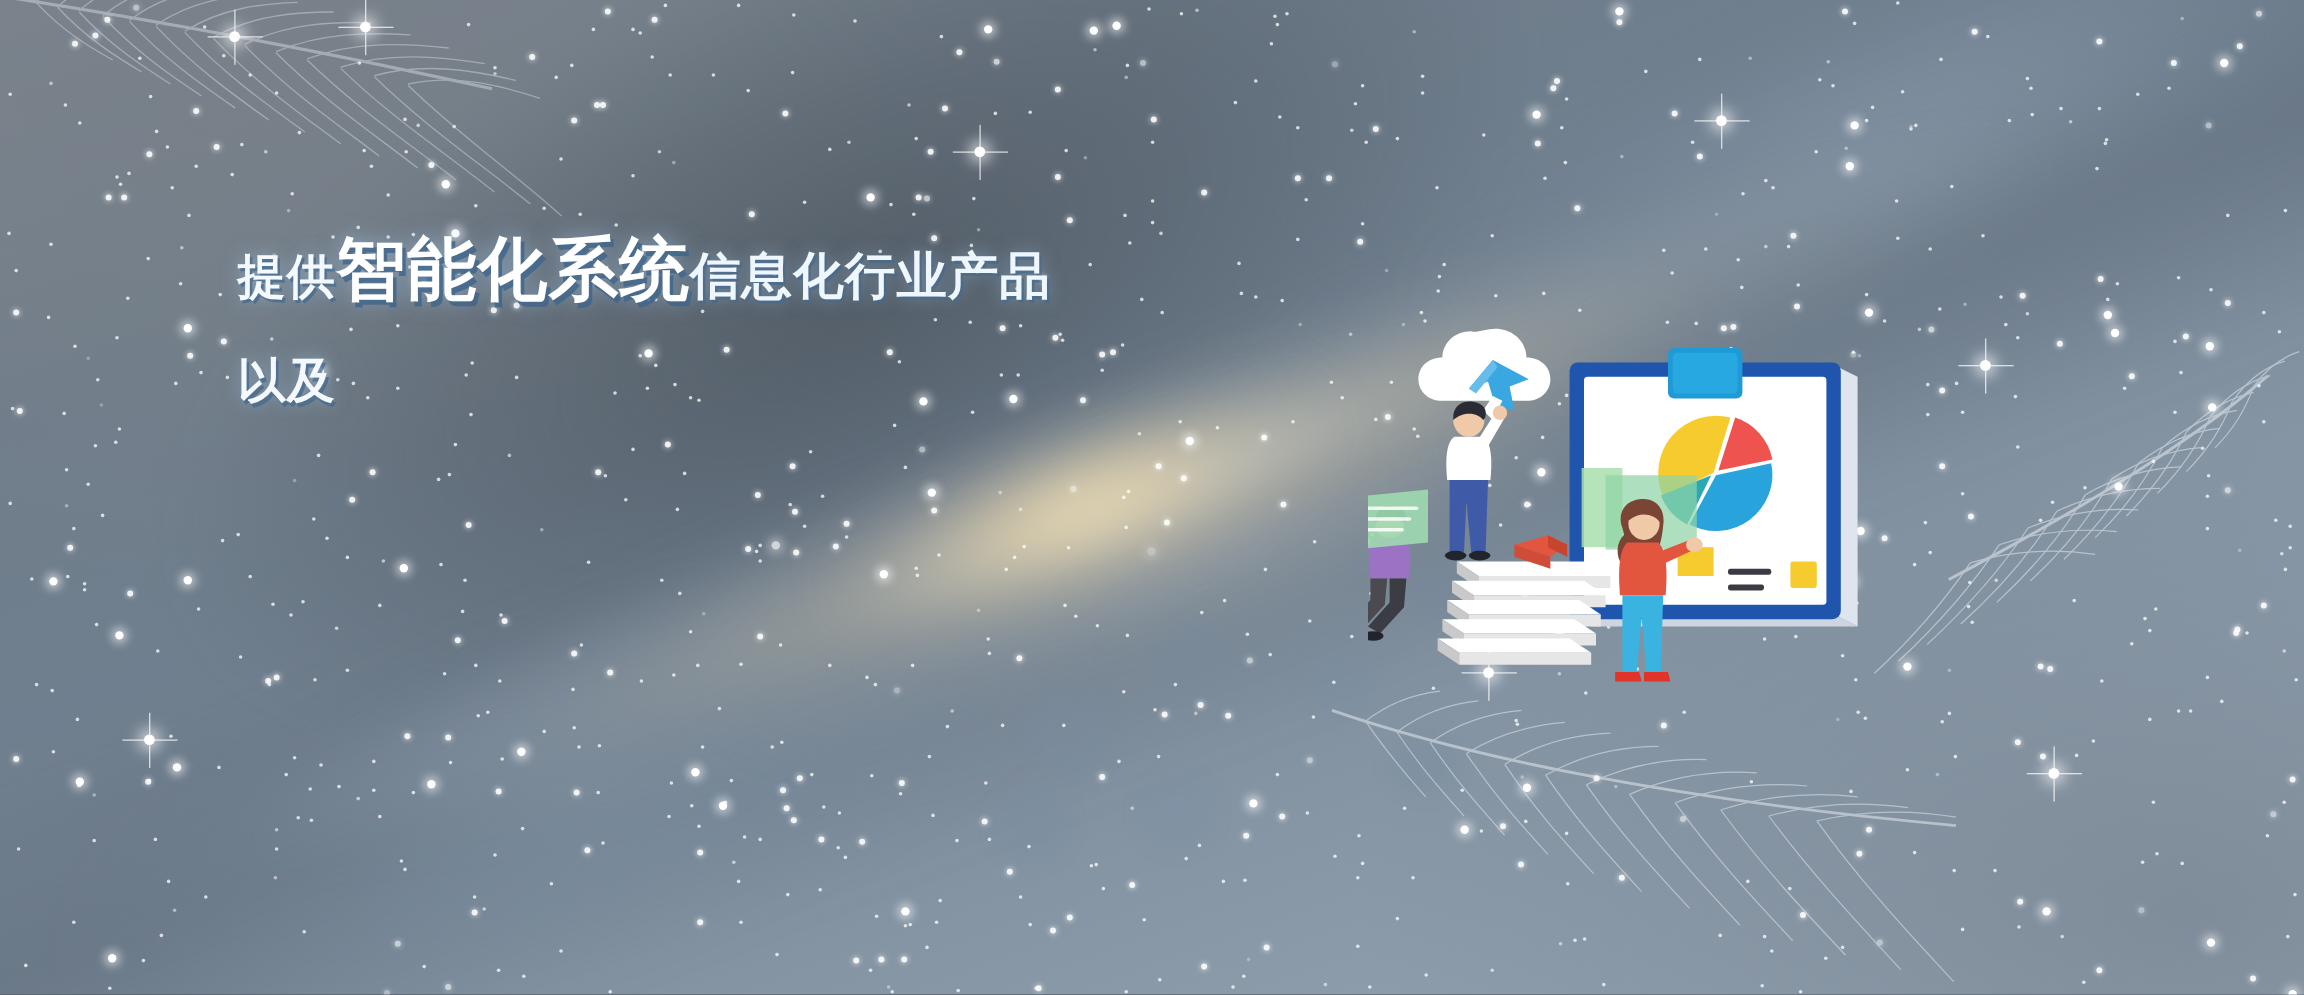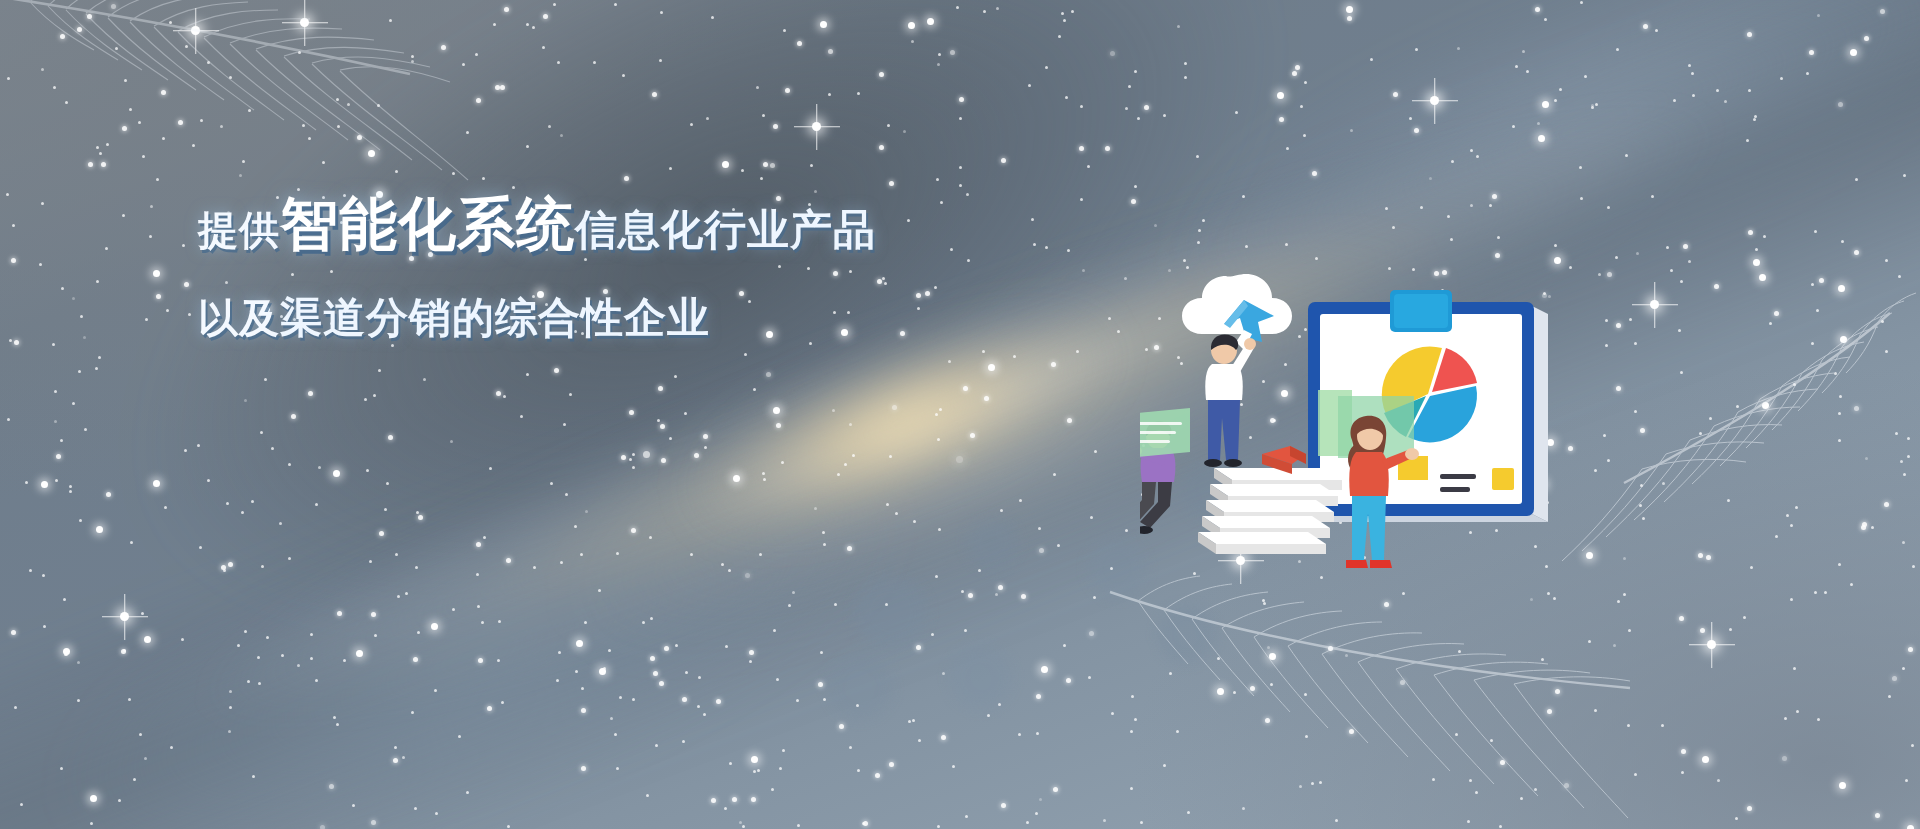--- a/index.html
+++ b/index.html
@@ -1176,21 +1176,20 @@
   </div>
 
   <div class="headline">
     <div class="line">
       <span class="t-sm">提供</span>
       <span class="t-lg">智能化系统</span>
       <span class="t-md">信息化行业产品</span>
     </div>
     <div class="line line2">
       <span class="t-sm">以及</span>
-      <span class="t-md">渠道分销的综合性企业</span>
     </div>
   </div>
 
   <div class="illo">
     <svg viewBox="0 0 440 320" width="440" height="320">
 
       <g>
 
         <path d="M392 38 L408 46 L408 254 L392 246 Z" fill="#dfe5ee"></path>
         <path d="M170 246 L392 246 L408 254 L186 254 Z" fill="#cdd5e0"></path>

